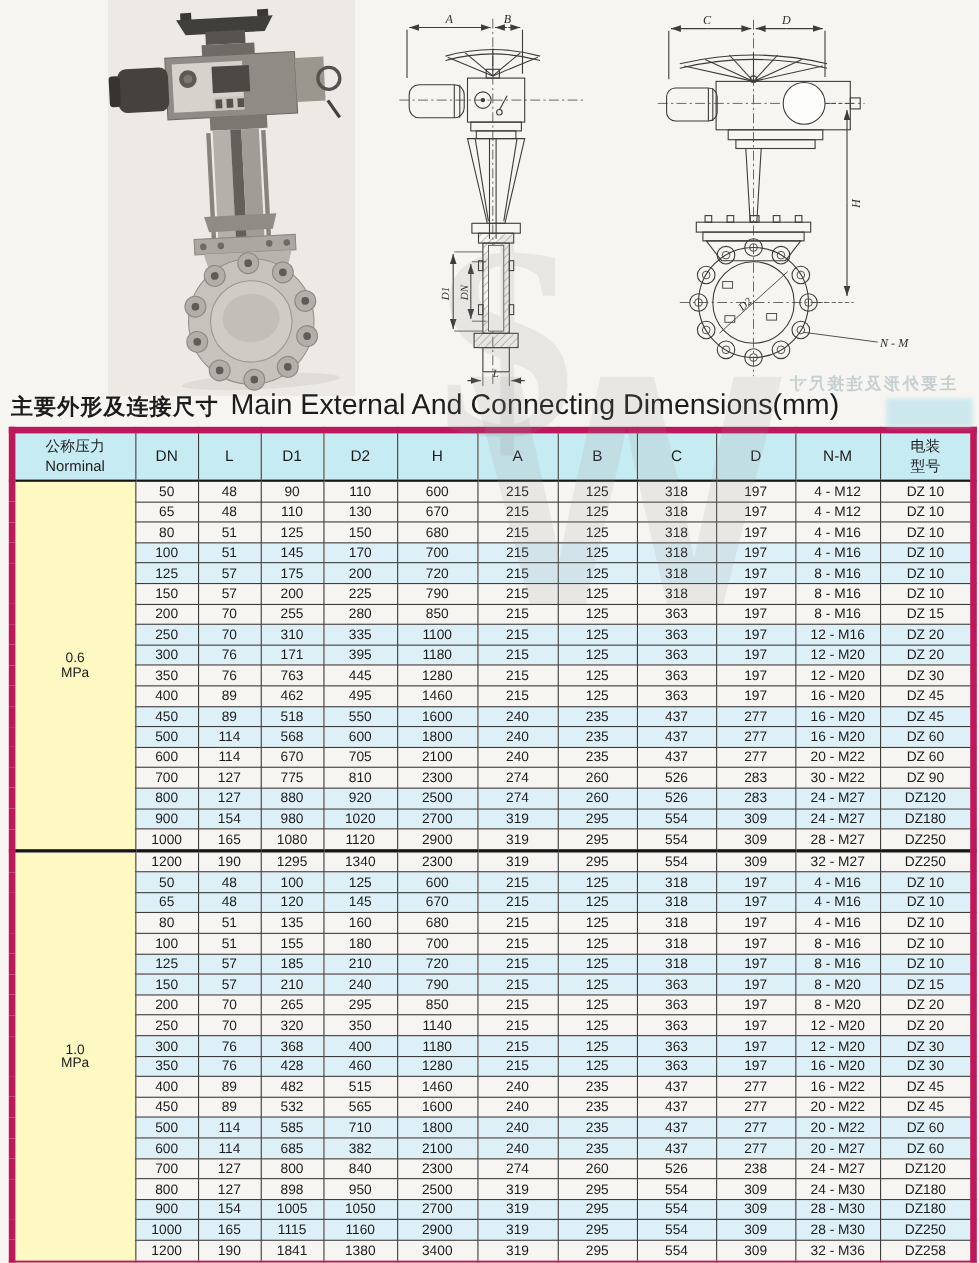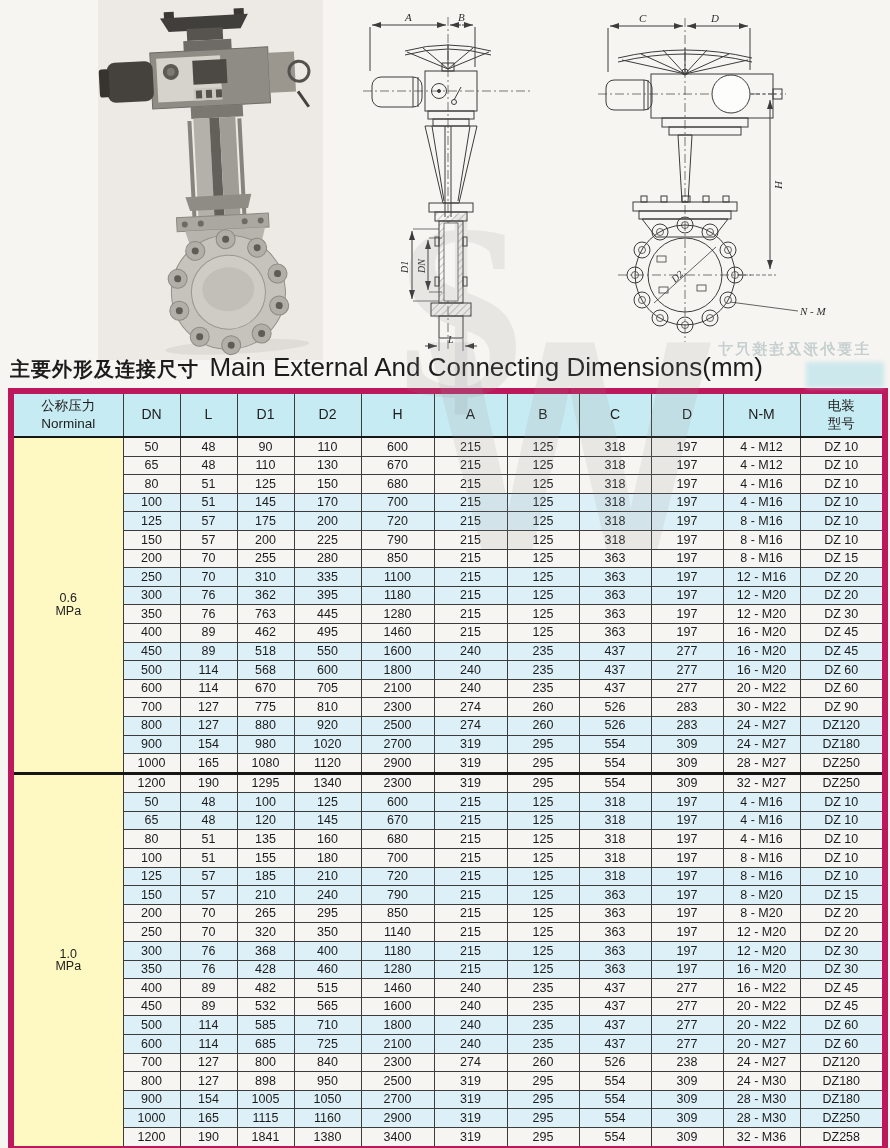--- a/index.html
+++ b/index.html
@@ -454,21 +454,21 @@
           <td>215</td>
           <td>125</td>
           <td>363</td>
           <td>197</td>
           <td>12 - M16</td>
           <td>DZ 20</td>
         </tr>
         <tr>
           <td>300</td>
           <td>76</td>
-          <td>362</td>
+          <td>171</td>
           <td>395</td>
           <td>1180</td>
           <td>215</td>
           <td>125</td>
           <td>363</td>
           <td>197</td>
           <td>12 - M20</td>
           <td>DZ 20</td>
         </tr>
         <tr>
@@ -771,21 +771,21 @@
           <td>235</td>
           <td>437</td>
           <td>277</td>
           <td>20 - M22</td>
           <td>DZ 60</td>
         </tr>
         <tr>
           <td>600</td>
           <td>114</td>
           <td>685</td>
-          <td>725</td>
+          <td>382</td>
           <td>2100</td>
           <td>240</td>
           <td>235</td>
           <td>437</td>
           <td>277</td>
           <td>20 - M27</td>
           <td>DZ 60</td>
         </tr>
         <tr>
           <td>700</td>

